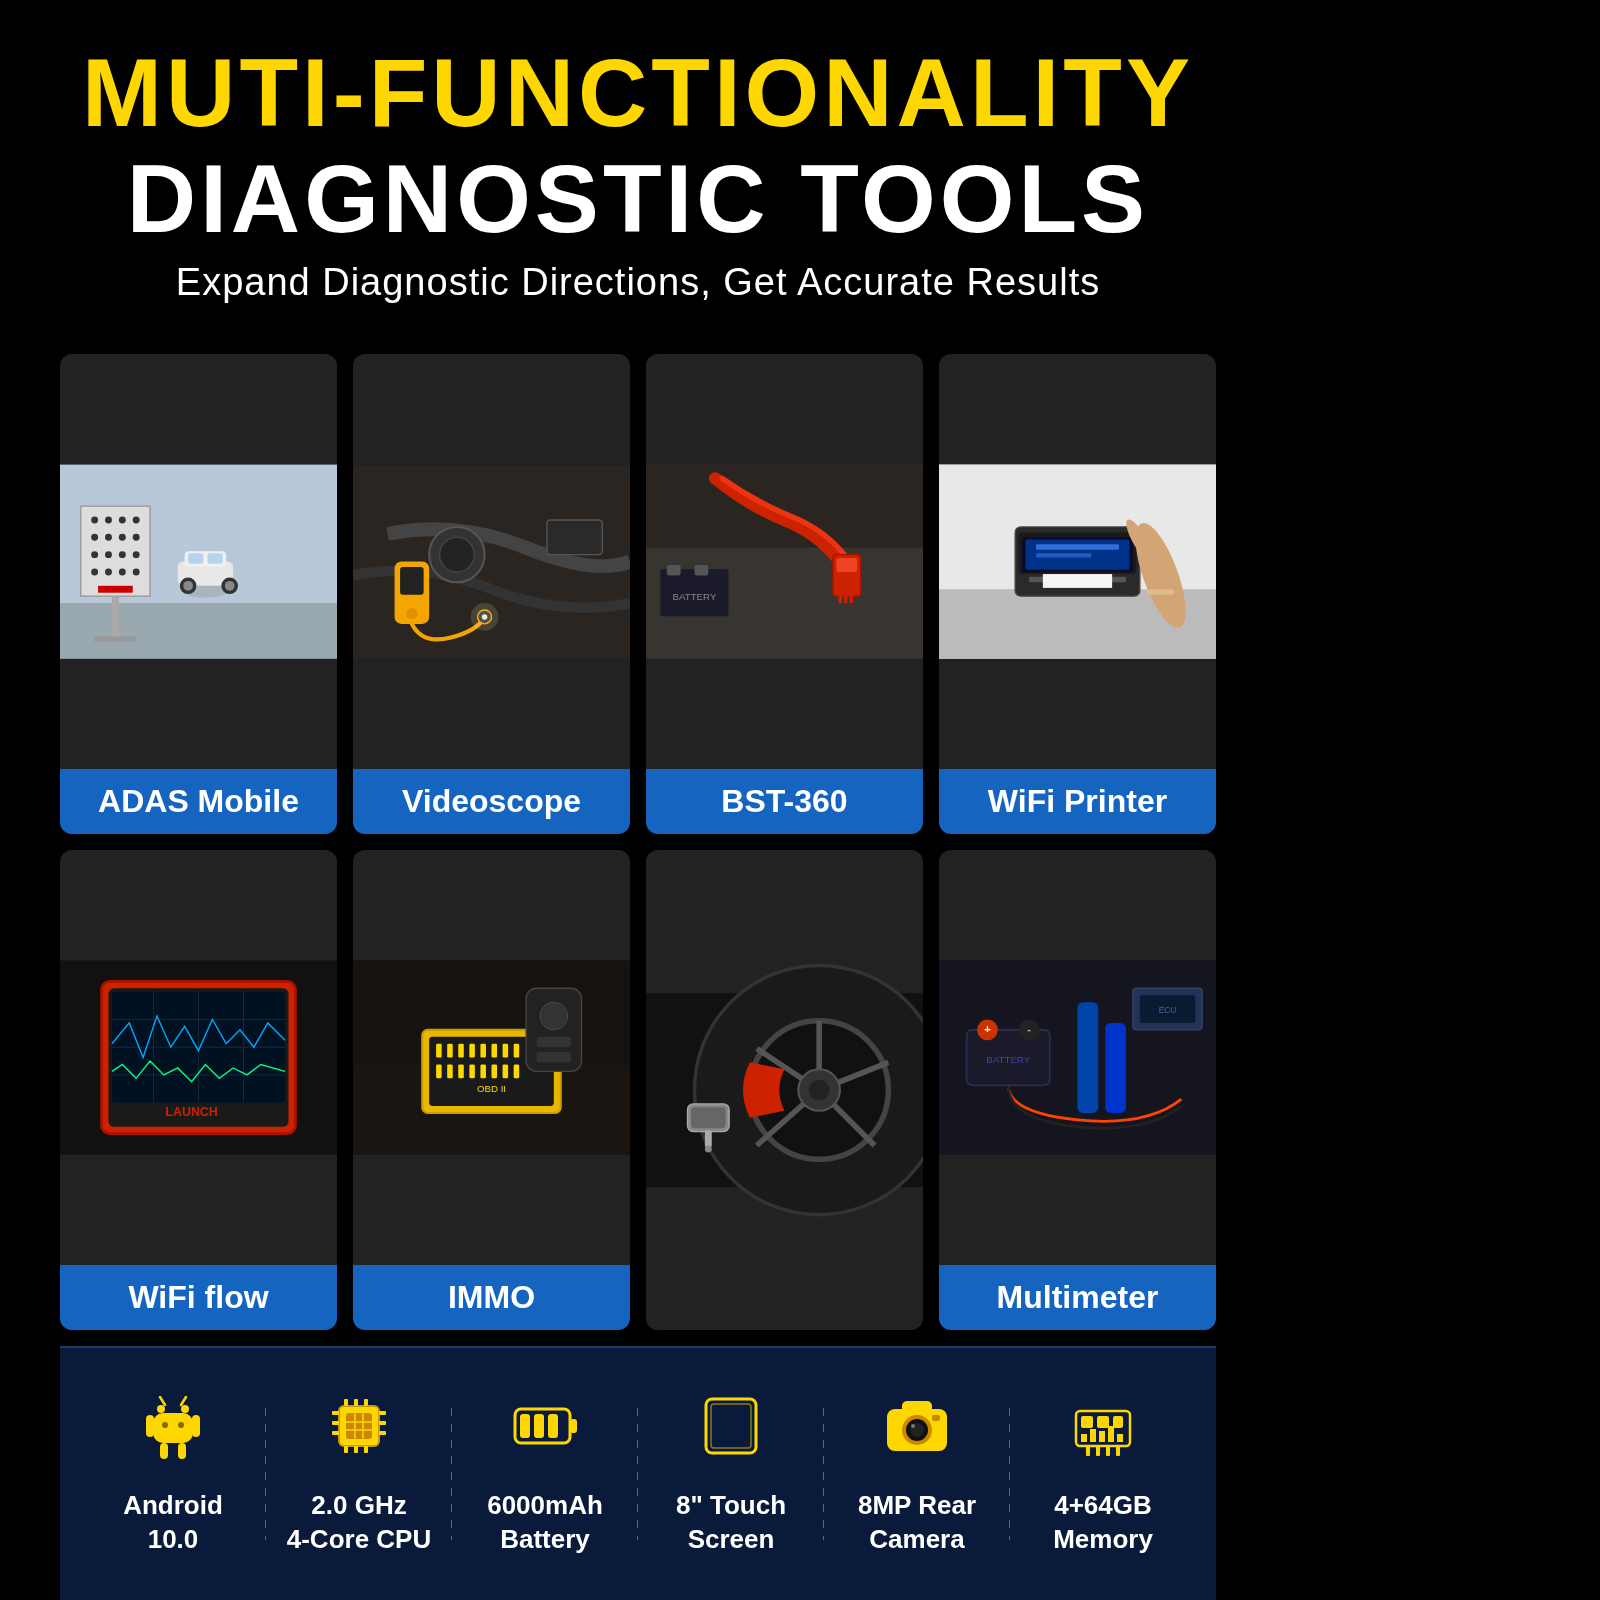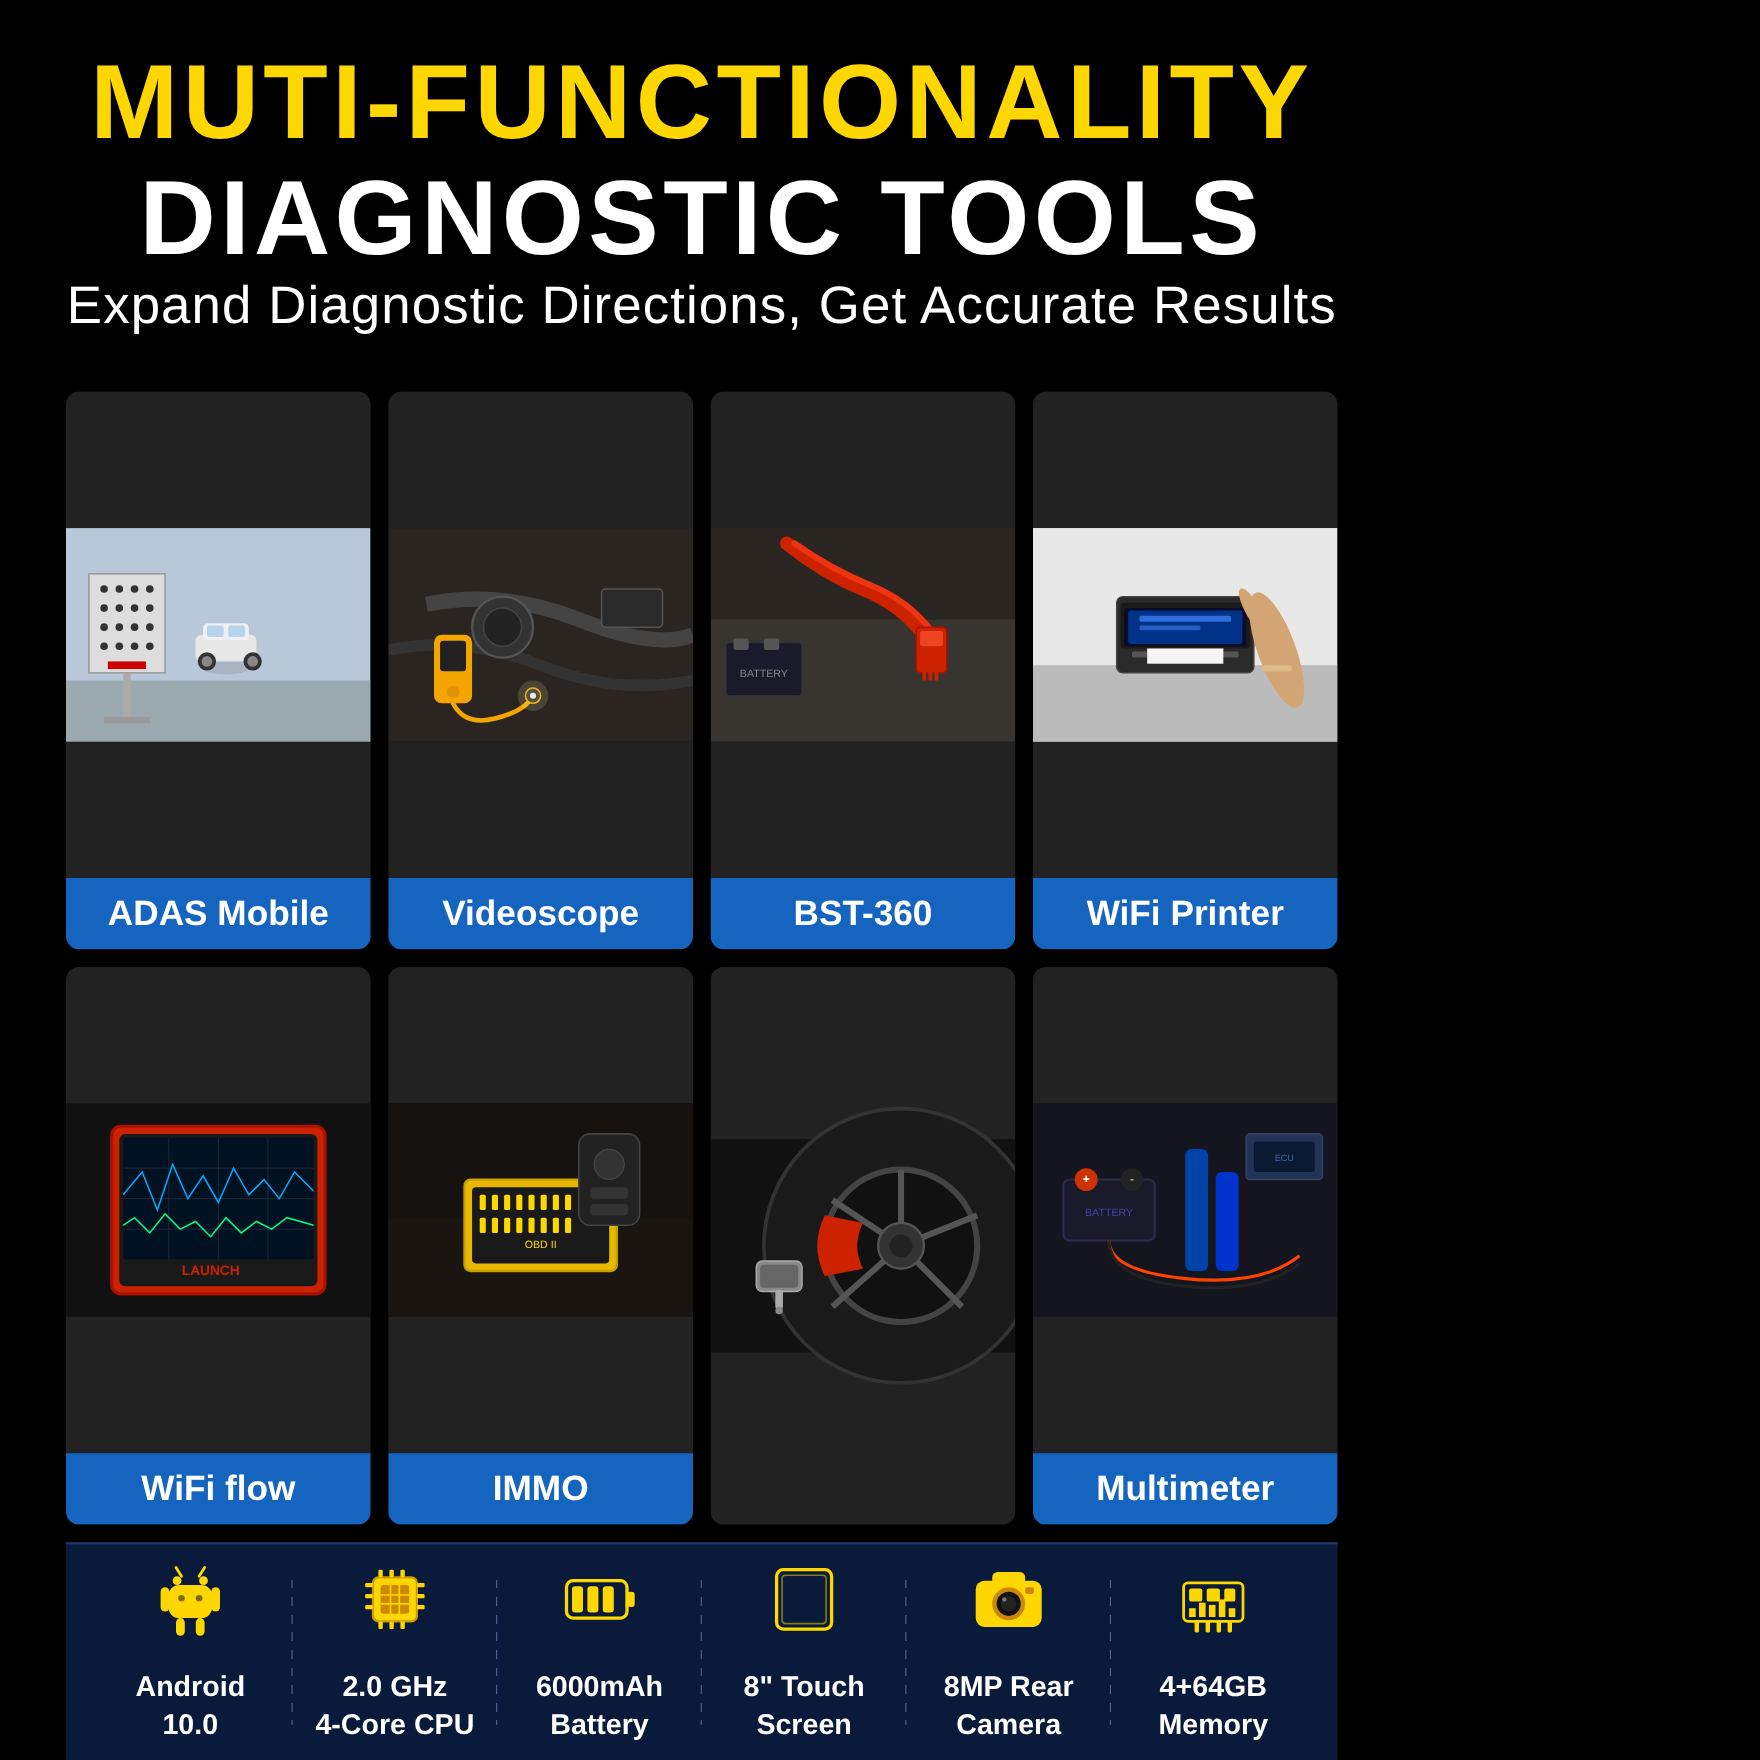--- a/index.html
+++ b/index.html
@@ -38,24 +38,24 @@
     .title-line2 {
       font-size: 96px;
       font-weight: 700;
       color: #FFFFFF;
       letter-spacing: 4px;
       text-transform: uppercase;
       line-height: 1.1;
     }
 
     .subtitle {
-      font-size: 48px;
+      font-size: 38px;
       font-weight: 400;
       color: #FFFFFF;
-      margin-top: 0;
+      margin-top: 10px;
       letter-spacing: 1px;
       font-family: Arial, sans-serif;
     }
 
     .grid-container {
       display: grid;
       grid-template-columns: repeat(4, 1fr);
       grid-template-rows: repeat(2, 1fr);
       gap: 16px;
       width: 100%;
@@ -125,21 +125,21 @@
       background: linear-gradient(135deg, #1a1a2a 0%, #2a2a3a 50%, #111 100%);
     }
 
     
     .specs-bar {
       width: 100%;
       background: #0a1a3a;
       border-top: 2px solid #1a3a6a;
       display: flex;
       justify-content: space-around;
-      padding: 15px 20px;
+      padding: 43px 20px;
       margin-top: 16px;
     }
 
     .spec-item {
       display: flex;
       flex-direction: column;
       align-items: center;
       flex: 1;
       position: relative;
     }

